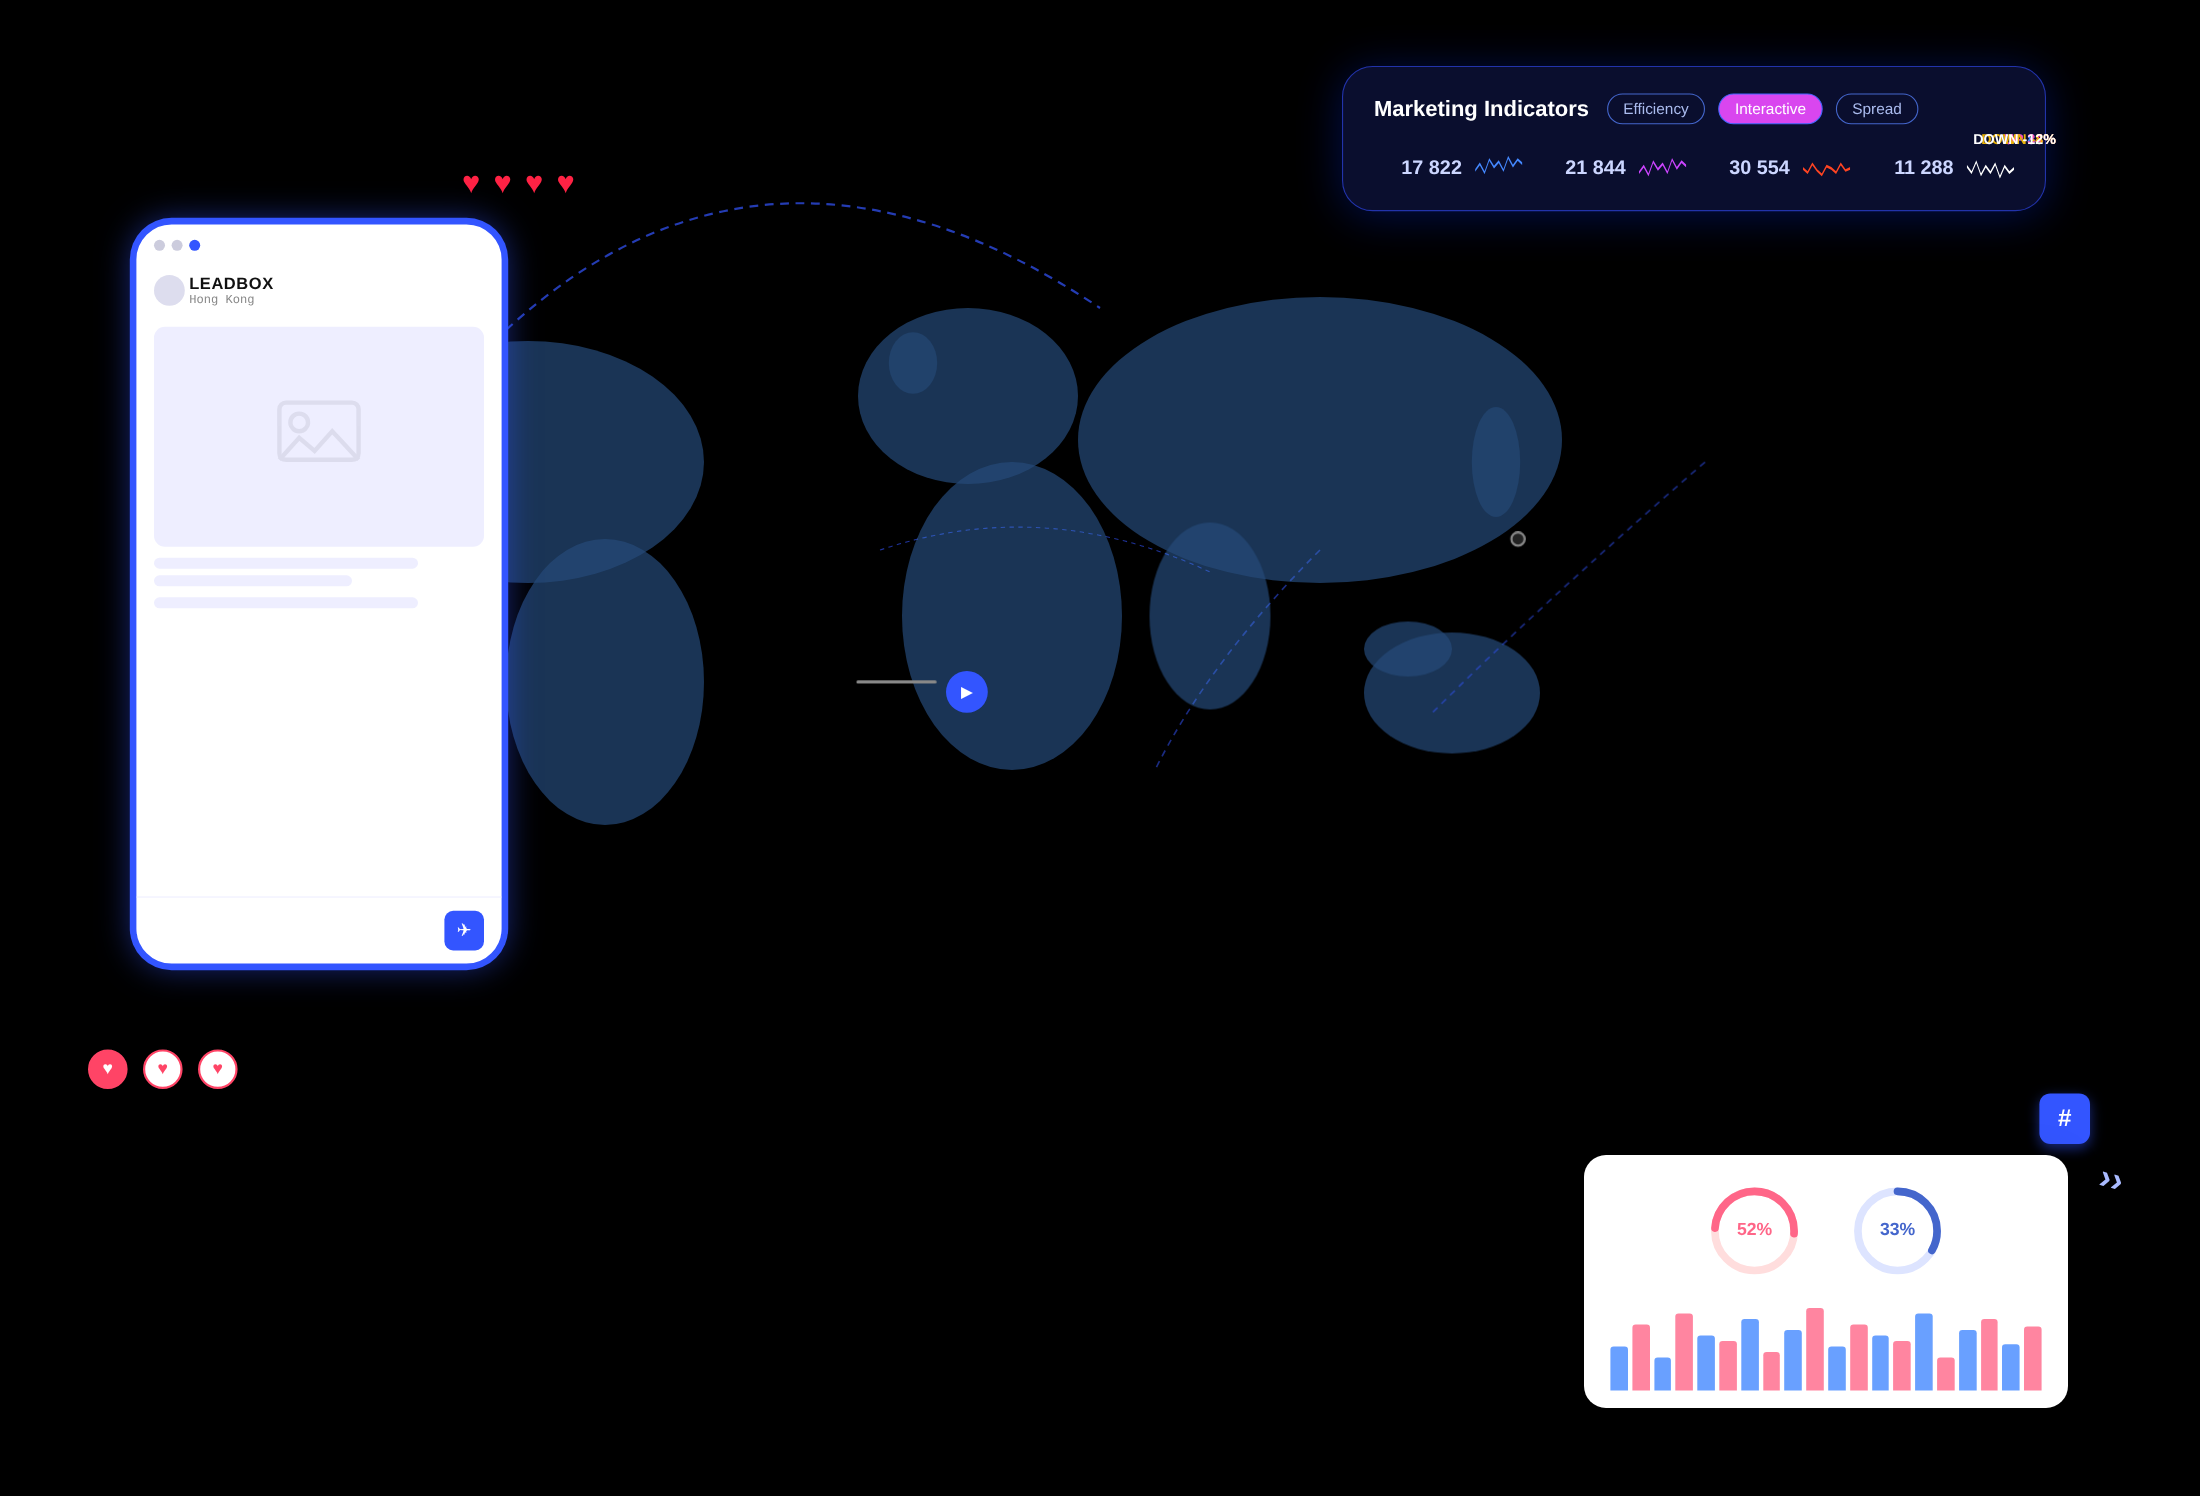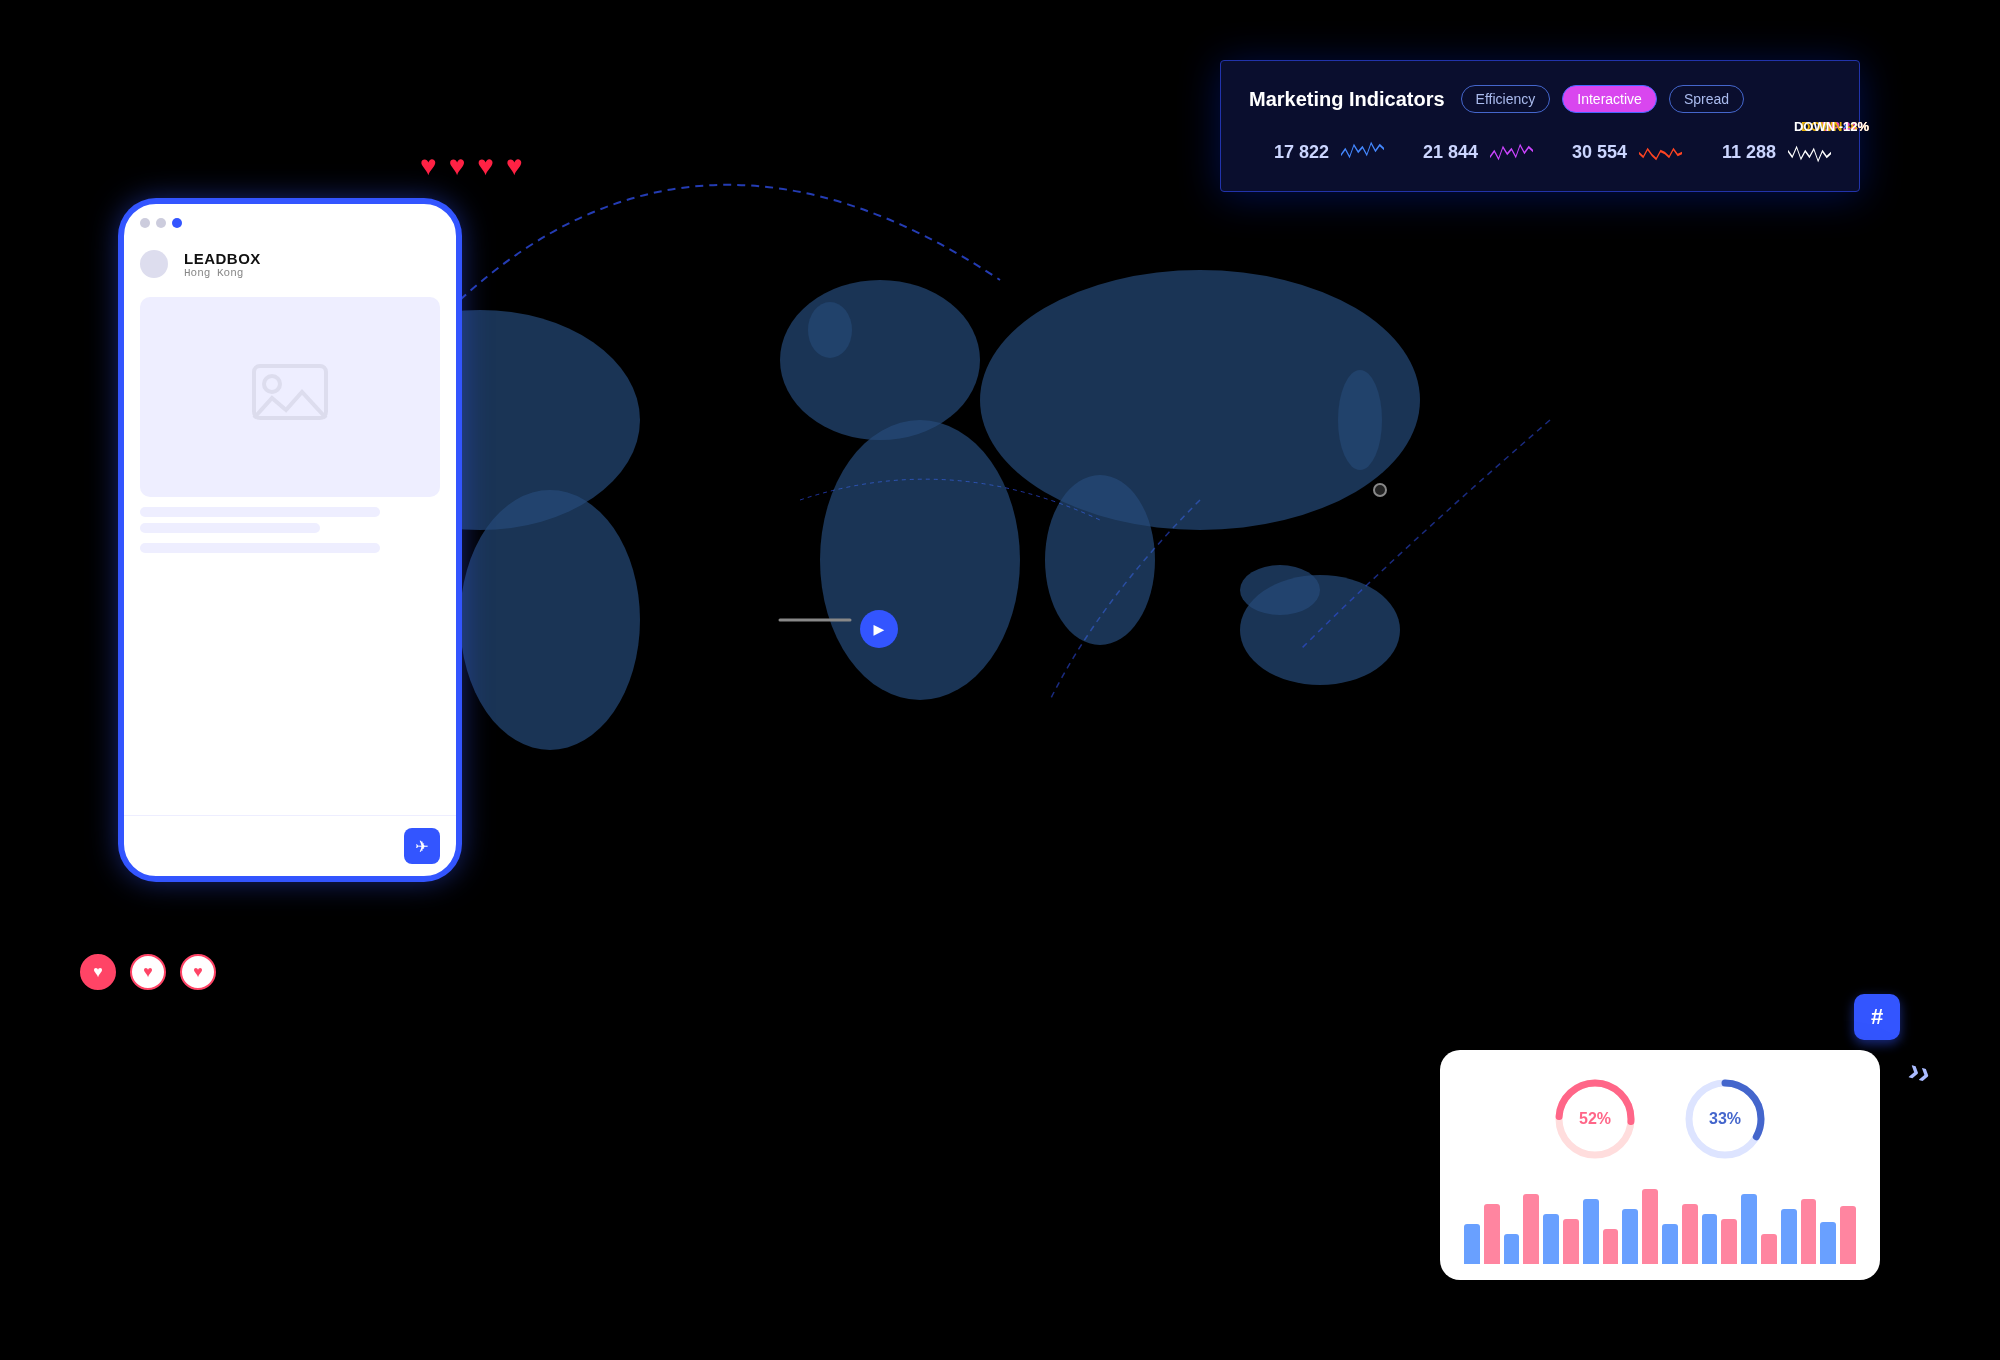--- a/index.html
+++ b/index.html
@@ -41,21 +41,21 @@
     .phone-dot.active { background: #3355ff; }
     .phone-content {
       flex: 1;
       padding: 10px 16px;
       display: flex;
       flex-direction: column;
       gap: 10px;
     }
     .phone-brand {
       display: flex;
-      gap: 16px;
+      gap: 4px;
       padding: 4px 0 8px;
     }
     .phone-avatar {
       width: 28px; height: 28px;
       border-radius: 50%;
       background: #dde;
     }
     .phone-brand-text .name {
       font-weight: 800;
       font-size: 15px;
@@ -135,21 +135,21 @@
       font-size: 28px;
     }
 
     
     .marketing-panel {
       position: absolute;
       top: 60px;
       right: 140px;
       width: 640px;
       background: #0a0e2e;
-      border-radius: 4px;
+      border-radius: 28px;
       padding: 24px 28px;
       border: 1px solid #2233aa;
       box-shadow: 0 4px 40px rgba(0,50,255,0.3);
     }
     .marketing-header {
       display: flex;
       align-items: center;
       gap: 12px;
       margin-bottom: 24px;
     }

